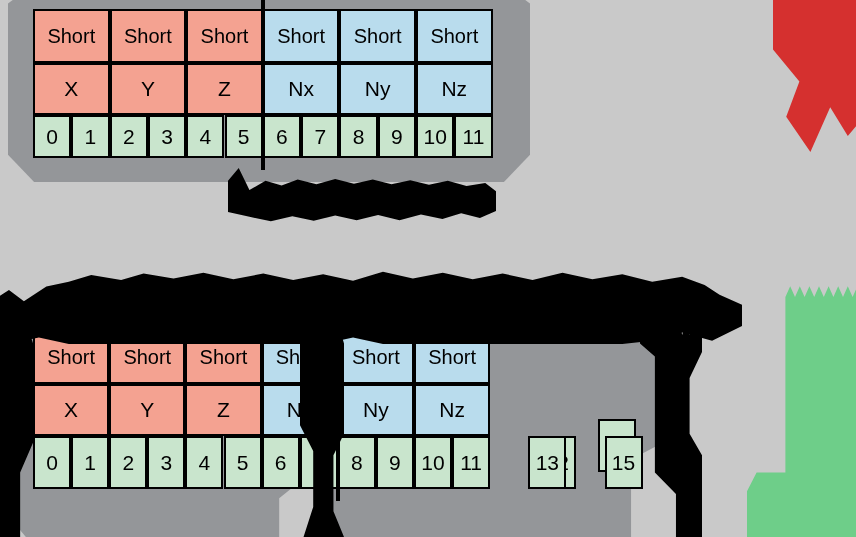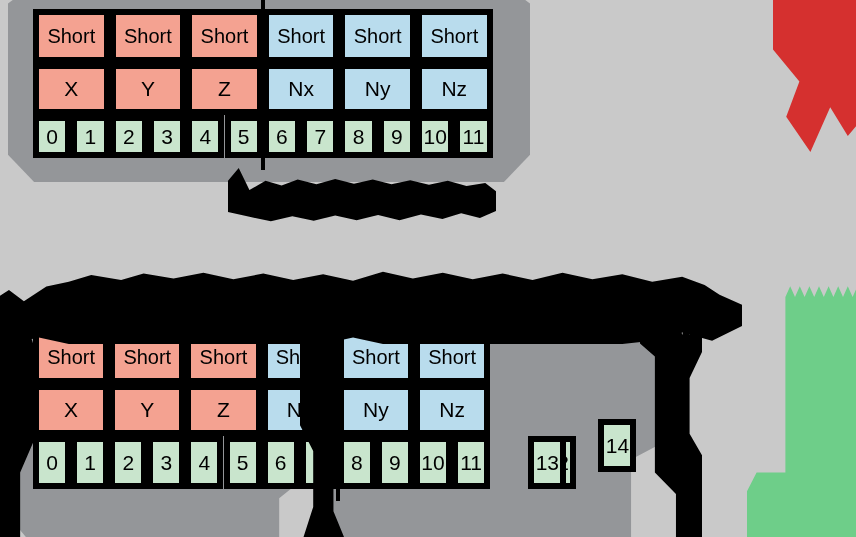--- a/index.html
+++ b/index.html
@@ -77,21 +77,21 @@
 
   
   .bitfield {
     position: absolute;
     border-collapse: separate;
     border-spacing: 0;
   }
   .bitfield .cell {
     position: absolute;
     box-sizing: border-box;
-    border: 6px solid #000000;
+    border: 2px solid #000000;
     display: flex;
     align-items: center;
     justify-content: center;
     color: #000;
     text-align: center;
     white-space: nowrap;
   }
   .c-type {
     background: #f4a291;
     font-size: 20px;
@@ -240,20 +240,21 @@
       <div class="cell c-idx" style="left: 190.5px; top: 105px; width: 38.1px; height: 53px;">5</div>
       <div class="cell c-idx" style="left: 228.6px; top: 105px; width: 38.1px; height: 53px;">6</div>
       <div class="cell c-idx" style="left: 266.7px; top: 105px; width: 38.1px; height: 53px;">7</div>
       <div class="cell c-idx" style="left: 304.8px; top: 105px; width: 38.1px; height: 53px;">8</div>
       <div class="cell c-idx" style="left: 342.9px; top: 105px; width: 38.1px; height: 53px;">9</div>
       <div class="cell c-idx" style="left: 381px; top: 105px; width: 38.1px; height: 53px;">10</div>
       <div class="cell c-idx" style="left: 419.1px; top: 105px; width: 38.1px; height: 53px;">11</div>
       <div class="cell c-idx" style="left: 457.2px; top: 105px; width: 38.1px; height: 53px; margin-left: 48px;">12</div>
       <div class="cell c-idx" style="left: 495.3px; top: 105px; width: 38.1px; height: 53px;">13</div>
       <div class="cell c-idx" style="left: 533.4px; top: 88px; width: 38.1px; height: 53px; margin-left: 32px;">14</div>
+      <div class="cell c-idx" style="left: 571.5px; top: 105px; width: 38.1px; height: 53px;">15</div>
       <div class="split" style="left: 302.8px; top: -12px; height: 182px;"></div>
     </div>
 
   <div class="redact redact-b"></div>
   <div class="redact redact-c"></div>
   <div class="redact redact-d"></div>
   <div class="redact redact-e"></div>
 
 </div>
 

